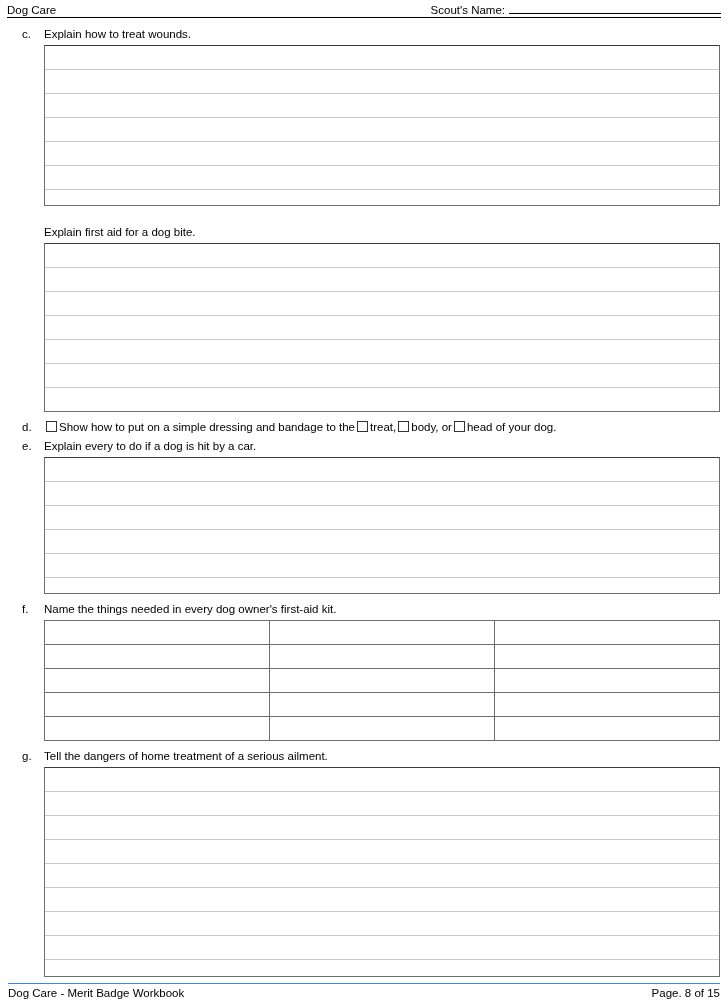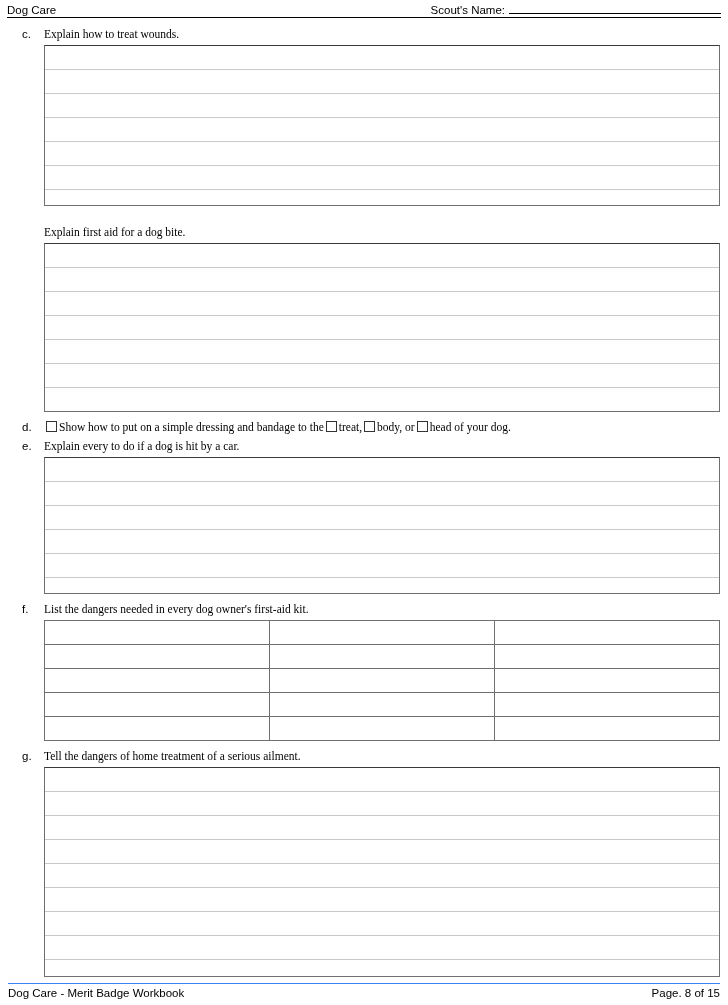--- a/index.html
+++ b/index.html
@@ -62,21 +62,20 @@
     flex: 0 0 36px;
     text-align: left;
     padding-left: 14px;
     box-sizing: border-box;
     font-size: 11.5px;
     line-height: 14px;
   }
   .item-body {
     flex: 1 1 auto;
     min-width: 0;
-    font-family: Liberation Serif, serif;
   }
   .item-text {
     font-size: 11.5px;
     line-height: 14px;
   }
   .sub-text {
     font-size: 11.5px;
     line-height: 14px;
     margin-top: 19px;
     margin-bottom: 3px;
@@ -197,21 +196,21 @@
         <div class="line"></div>
         <div class="line"></div>
         <div class="line"></div>
       </div>
     </div>
   </div>
 
   <div class="item" style="margin-top:8px;">
     <div class="item-letter">f.</div>
     <div class="item-body">
-      <div class="item-text">List the dangers needed in every dog owner's first-aid kit.</div>
+      <div class="item-text">Name the things needed in every dog owner's first-aid kit.</div>
       <table class="kit-table">
         <tbody>
           <tr>
             <td></td>
             <td></td>
             <td></td>
           </tr>
           <tr>
             <td></td>
             <td></td>

